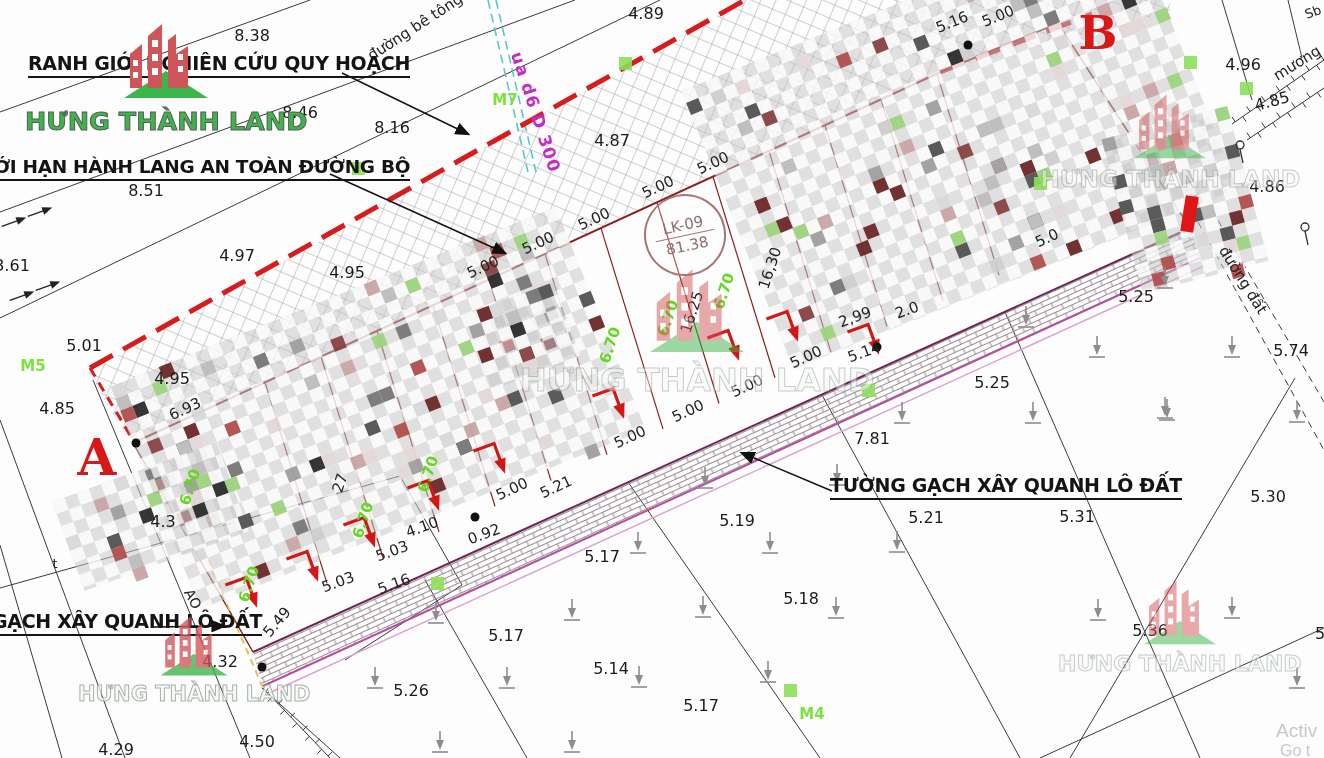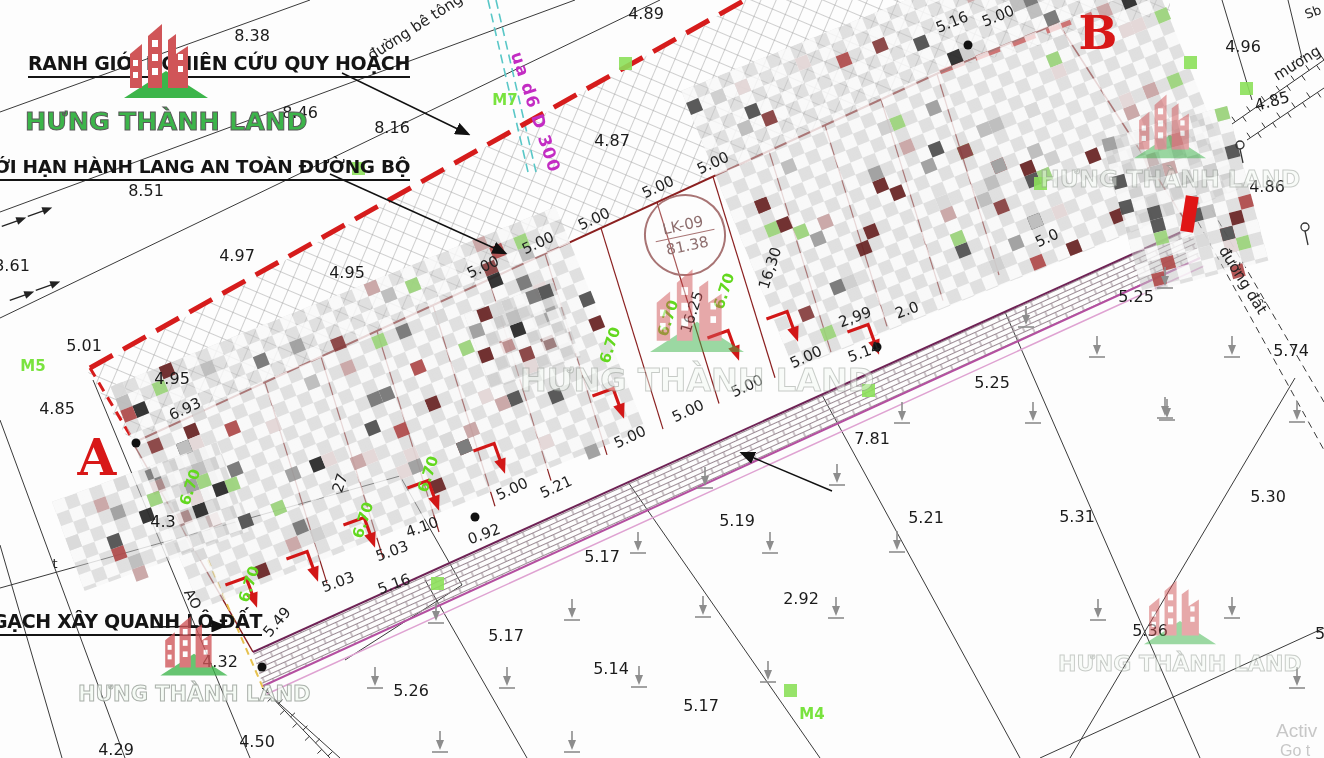--- a/index.html
+++ b/index.html
@@ -626,21 +626,21 @@
     <span class="msq" style="left: 352px; top: 162px;"></span>
     <span class="msq" style="left: 1034px; top: 177px;"></span>
     <span class="msq" style="left: 1240px; top: 82px;"></span>
     <span class="msq" style="left: 1184px; top: 56px;"></span>
     <span class="msq" style="left: 862px; top: 384px;"></span>
     <span class="msq" style="left: 431px; top: 577px;"></span>
     <span class="msq" style="left: 784px; top: 684px;"></span>
     <div id="labels">
       <div class="lbl " style="left: 252px; top: 35px;">8.38</div>
       <div class="lbl " style="left: 646px; top: 13px;">4.89</div>
-      <div class="lbl " style="left: 1243px; top: 46px;">4.96</div>
+      <div class="lbl " style="left: 1243px; top: 64px;">4.96</div>
       <div class="lbl " style="left: 300px; top: 112px;">8.46</div>
       <div class="lbl " style="left: 392px; top: 127px;">8.16</div>
       <div class="lbl " style="left: 612px; top: 140px;">4.87</div>
       <div class="lbl " style="left: 1272px; top: 101px; transform: translate(-50%, -50%) rotate(-15deg);">4.85</div>
       <div class="lbl " style="left: 1267px; top: 186px;">4.86</div>
       <div class="lbl " style="left: 146px; top: 190px;">8.51</div>
       <div class="lbl " style="left: 12px; top: 265px;">3.61</div>
       <div class="lbl " style="left: 237px; top: 255px;">4.97</div>
       <div class="lbl " style="left: 347px; top: 272px;">4.95</div>
       <div class="lbl " style="left: 1136px; top: 296px;">5.25</div>
@@ -648,21 +648,21 @@
       <div class="lbl " style="left: 1291px; top: 350px;">5.74</div>
       <div class="lbl " style="left: 172px; top: 378px;">4.95</div>
       <div class="lbl " style="left: 57px; top: 408px;">4.85</div>
       <div class="lbl " style="left: 992px; top: 382px;">5.25</div>
       <div class="lbl " style="left: 872px; top: 438px;">7.81</div>
       <div class="lbl " style="left: 737px; top: 520px;">5.19</div>
       <div class="lbl " style="left: 1268px; top: 496px;">5.30</div>
       <div class="lbl " style="left: 1077px; top: 516px;">5.31</div>
       <div class="lbl " style="left: 926px; top: 517px;">5.21</div>
       <div class="lbl " style="left: 602px; top: 556px;">5.17</div>
-      <div class="lbl " style="left: 801px; top: 598px;">2.92</div>
+      <div class="lbl " style="left: 801px; top: 598px;">5.18</div>
       <div class="lbl " style="left: 1150px; top: 630px;">5.36</div>
       <div class="lbl " style="left: 506px; top: 635px;">5.17</div>
       <div class="lbl " style="left: 611px; top: 668px;">5.14</div>
       <div class="lbl " style="left: 411px; top: 690px;">5.26</div>
       <div class="lbl " style="left: 701px; top: 705px;">5.17</div>
       <div class="lbl " style="left: 257px; top: 741px;">4.50</div>
       <div class="lbl " style="left: 116px; top: 749px;">4.29</div>
       <div class="lbl " style="left: 220px; top: 661px;">4.32</div>
       <div class="lbl " style="left: 143px; top: 521px; margin-left: 20px;">4.3</div>
       <div class="lbl " style="left: 1320px; top: 633px;">5</div>
@@ -709,20 +709,21 @@
       <div class="lbl roadlbl" style="left: 55px; top: 563px; font-size: 13px;">t</div>
       <div class="lbl mlabel" style="left: 505px; top: 100px;">M7</div>
       <div class="lbl mlabel" style="left: 33px; top: 366px;">M5</div>
       <div class="lbl mlabel" style="left: 812px; top: 714px;">M4</div>
       <div class="letter" style="left: 97px; top: 458px; font-size: 50px; position: absolute;">A</div>
       <div class="letter" style="left: 1098px; top: 33px; font-size: 46px; position: absolute;">B</div>
     </div>
 
   <div class="ann" style="left:28px;top:52px;">RANH GIỚI NGHIÊN CỨU QUY HOẠCH</div>
   <div class="ann" style="left:-6px;top:156px;font-size:18.5px;">ỚI HẠN HÀNH LANG AN TOÀN ĐƯỜNG BỘ</div>
+  <div class="ann" style="left:830px;top:474px;">TƯỜNG GẠCH XÂY QUANH LÔ ĐẤT</div>
   <div class="ann" style="left:-8px;top:610px;">GẠCH XÂY QUANH LÔ ĐẤT</div>
 
   <div class="stamp">
     <div class="code">LK-09</div>
     <div class="area">81.38</div>
   </div>
 
   <div class="logo" style="left:25px;top:14px;">
     <svg width="100" height="92" viewBox="0 0 100 92">
         <use href="#ht-building"></use>

